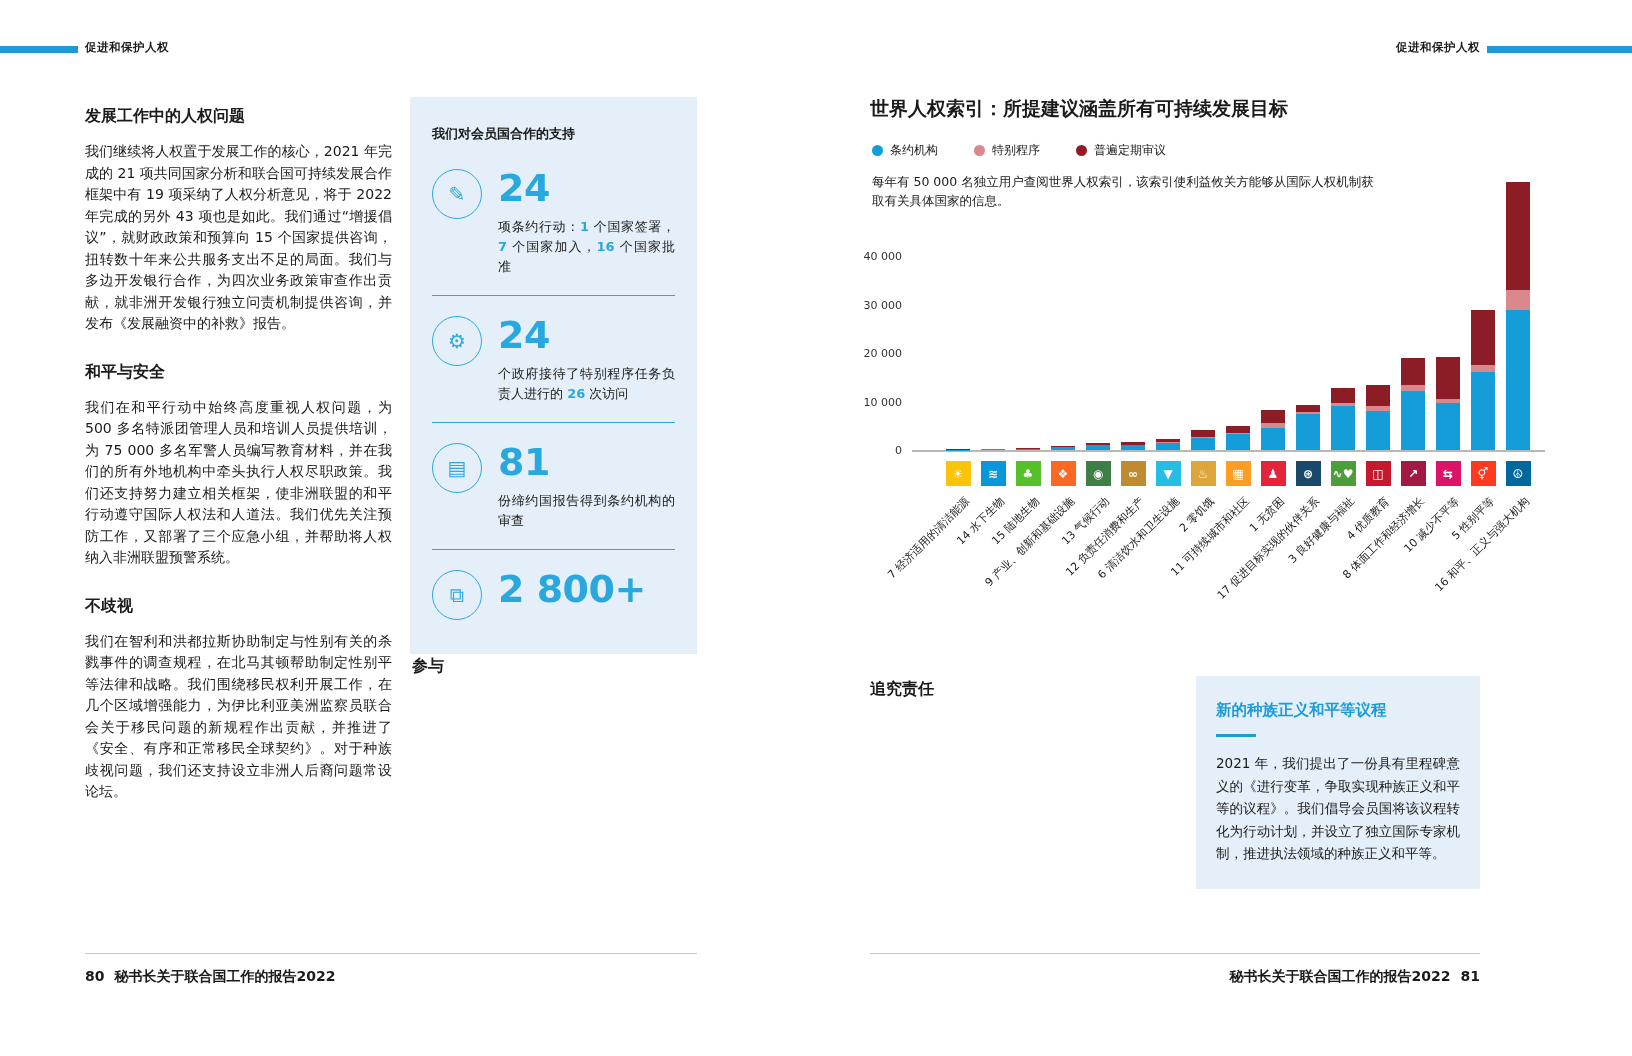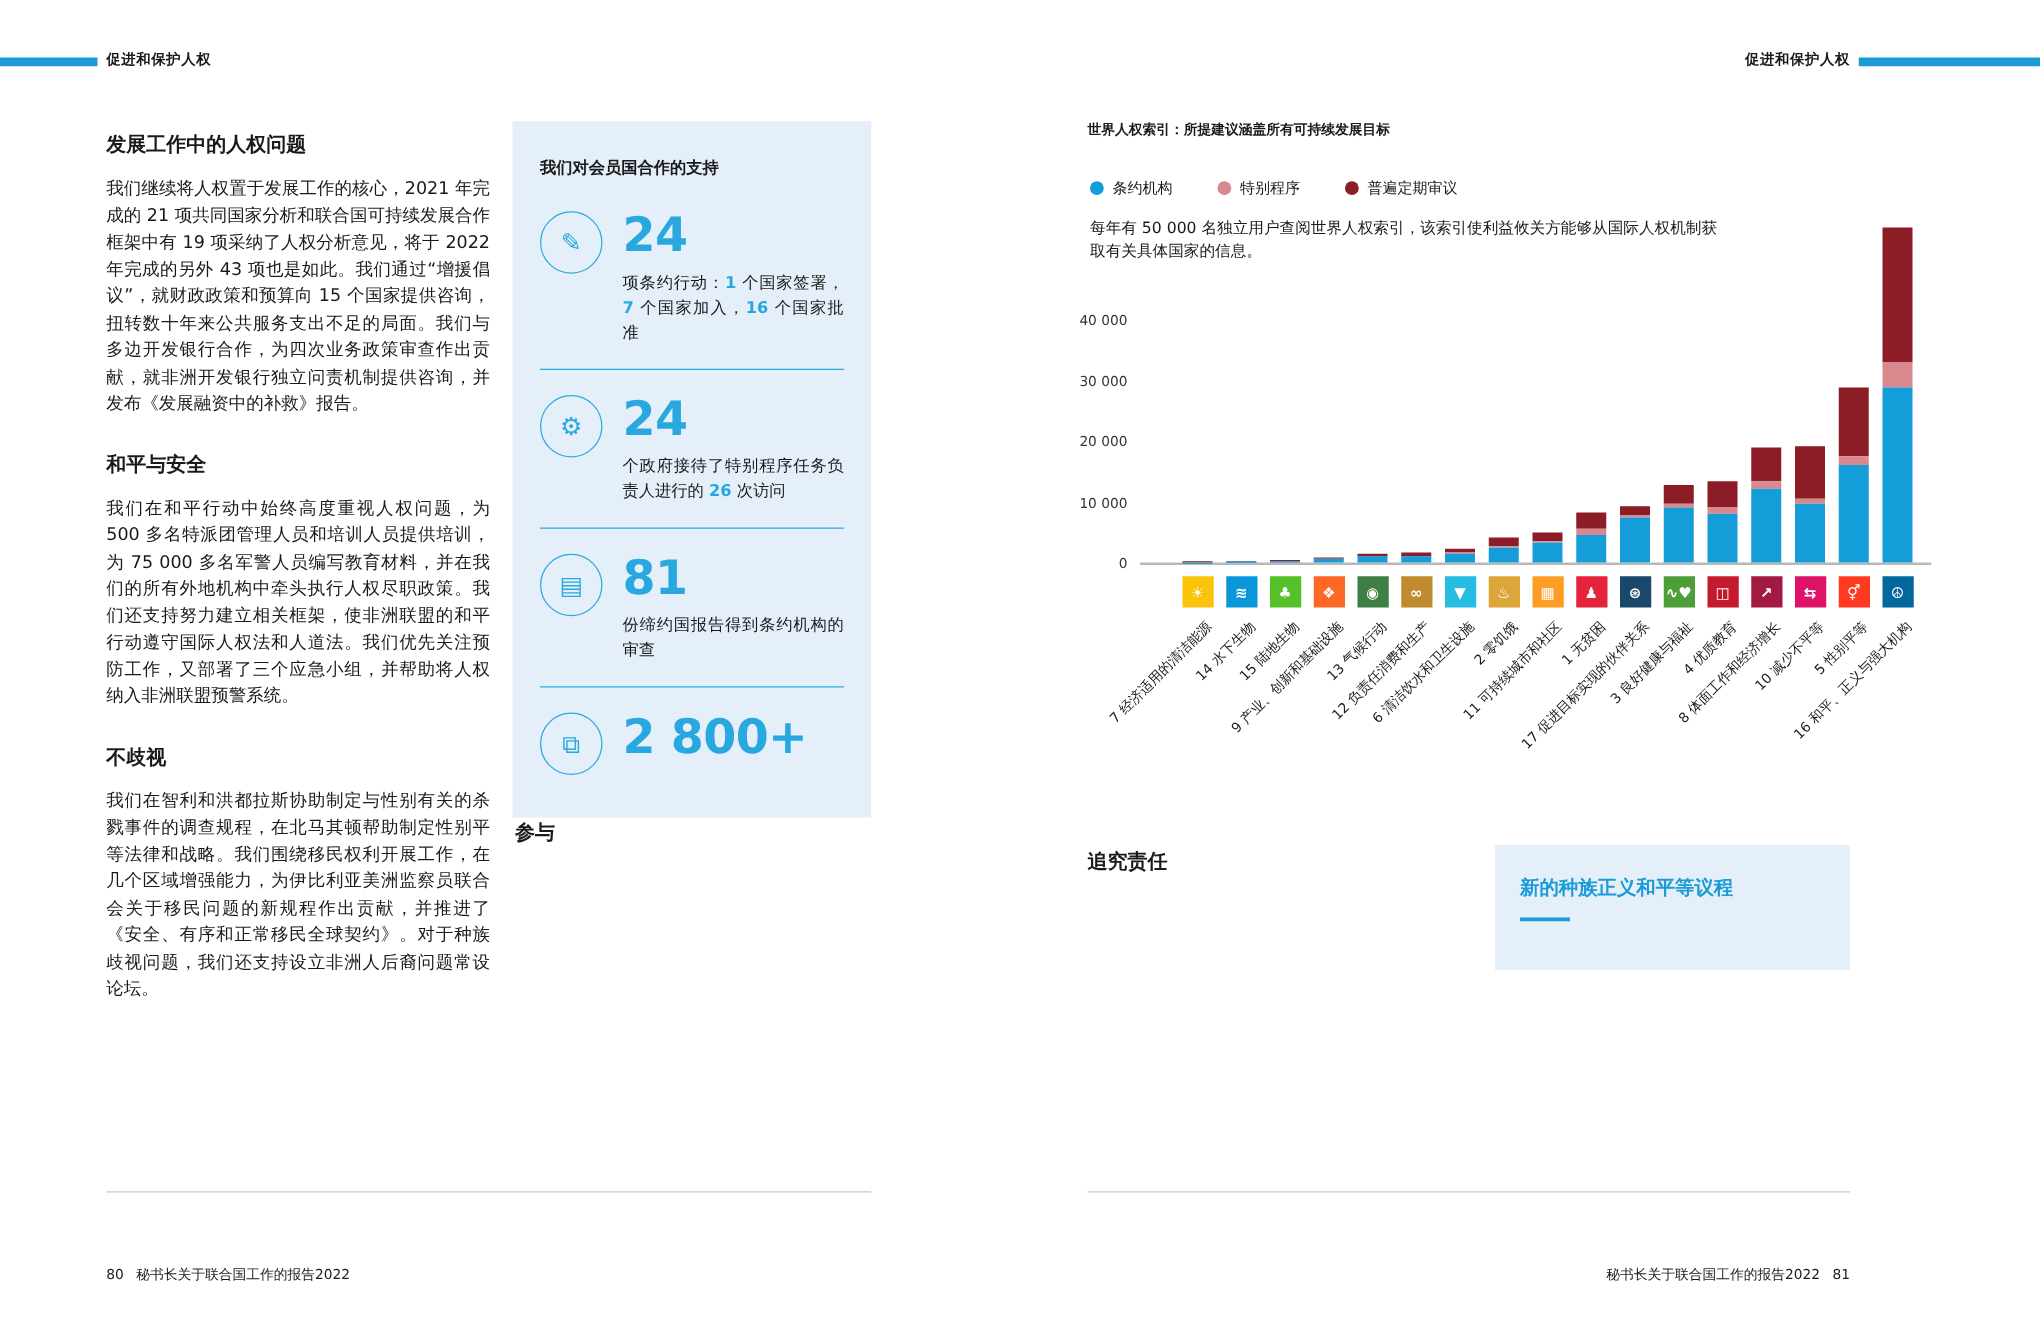--- a/index.html
+++ b/index.html
@@ -27,25 +27,25 @@
     display:grid; place-items:center; color:#2AA9E0; font-size:20px; }
   .stat-num { font-size:38px; font-weight:bold; color:#29A8E0; line-height:1.05; margin-bottom:8px; letter-spacing:-.5px; }
   .stat-desc { font-size:13px; line-height:20px; text-align:justify; }
   .stat-desc .hl { color:#29A8E0; font-weight:bold; }
 
   #engage { position:absolute; left:412px; top:655px; width:287px; }
 
   .foot-rule { position:absolute; top:953px; border-top:1px solid #c9c9c9; }
   #pageL .foot-rule { left:85px; width:612px; }
   #pageR .foot-rule { left:54px; width:610px; }
-  .foot { position:absolute; top:1012px; font-size:11px; font-weight:normal; }
+  .foot { position:absolute; top:968px; font-size:14px; font-weight:bold; }
   #pageL .foot { left:85px; } #pageR .foot { left:54px; width:610px; text-align:right; }
   .foot .pn { margin:0 10px; }
 
-  #chart-title { position:absolute; left:54px; top:96px; font-size:11px; font-weight:bold; }
+  #chart-title { position:absolute; left:54px; top:96px; font-size:19px; font-weight:bold; }
   #legend { position:absolute; left:56px; top:142px; display:flex; gap:36px; }
   .leg-item { display:flex; align-items:center; gap:7px; font-size:12px; }
   .leg-dot { width:11px; height:11px; border-radius:50%; }
   #chart-caption { position:absolute; left:56px; top:172px; width:505px; font-size:12.5px; line-height:19px; }
 
   #plot { position:absolute; left:96px; top:172px; width:633px; height:280px; border-bottom:2px solid #b8b8b8; }
   .ytick { position:absolute; left:-64px; width:54px; text-align:right; font-size:11px; color:#333; }
   .bar { position:absolute; bottom:0; width:24px; display:flex; flex-direction:column-reverse; }
   .seg { width:100%; }
   .sdgicon { position:absolute; width:25px; height:25px; display:grid; place-items:center;
@@ -265,19 +265,20 @@
       <div class="xlab" style="left: 440px;">16 和平、正义与强大机构</div>
     </div>
 
   <div id="account">
     <h3 class="sec">追究责任</h3>
   </div>
 
   <div id="racebox">
     <div class="title">新的种族正义和平等议程</div>
     <div class="rule"></div>
+    <p>2021 年，我们提出了一份具有里程碑意义的《进行变革，争取实现种族正义和平等的议程》。我们倡导会员国将该议程转化为行动计划，并设立了独立国际专家机制，推进执法领域的种族正义和平等。</p>
   </div>
 
   <div class="foot-rule"></div>
   <div class="foot">
     <span>秘书长关于联合国工作的报告2022</span><span class="pn" style="margin-right:0">81</span>
   </div>
 </div>
 
 </body></html>

